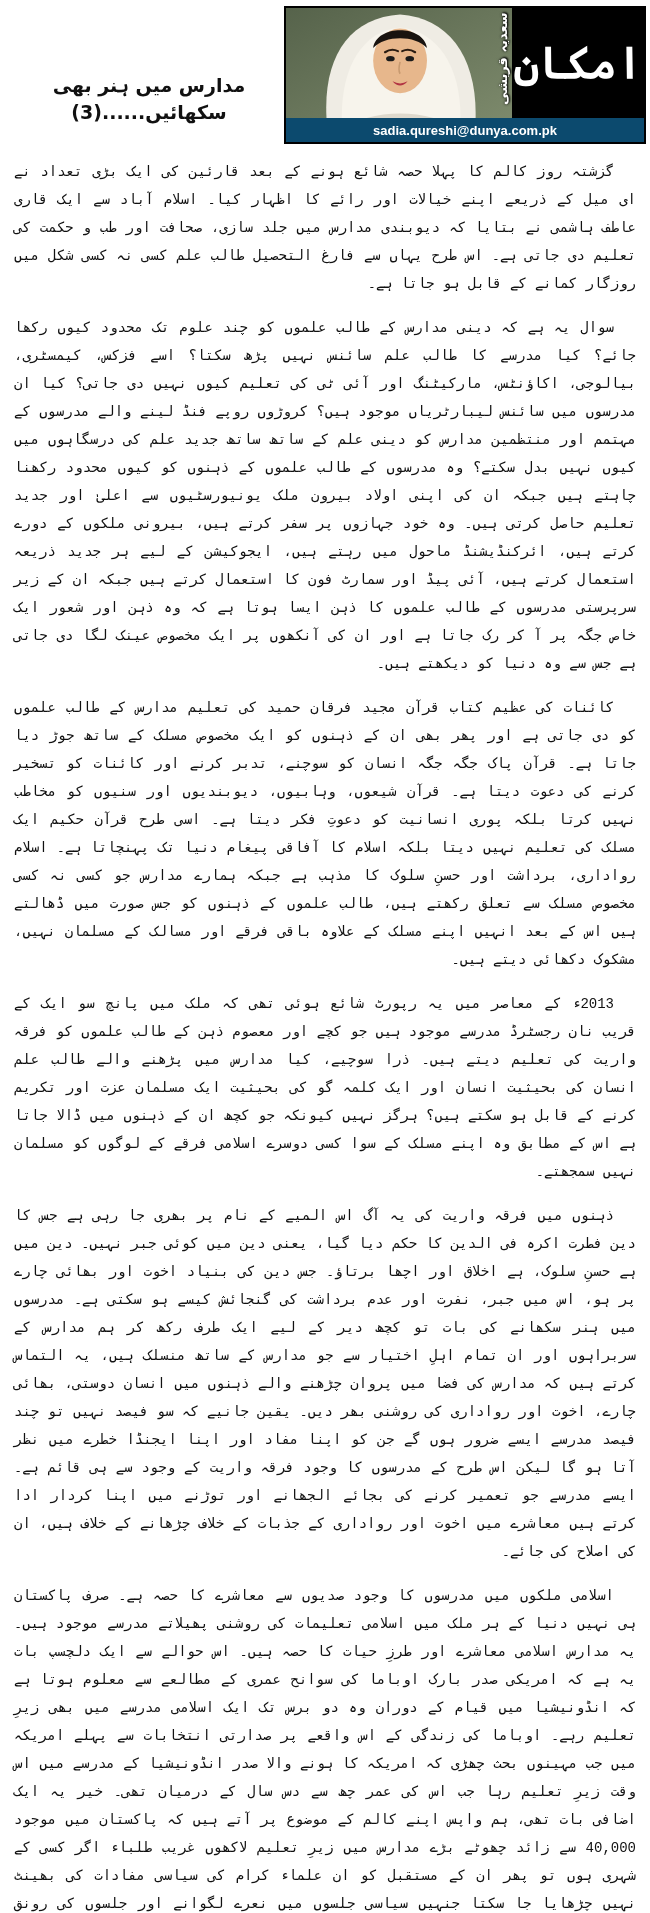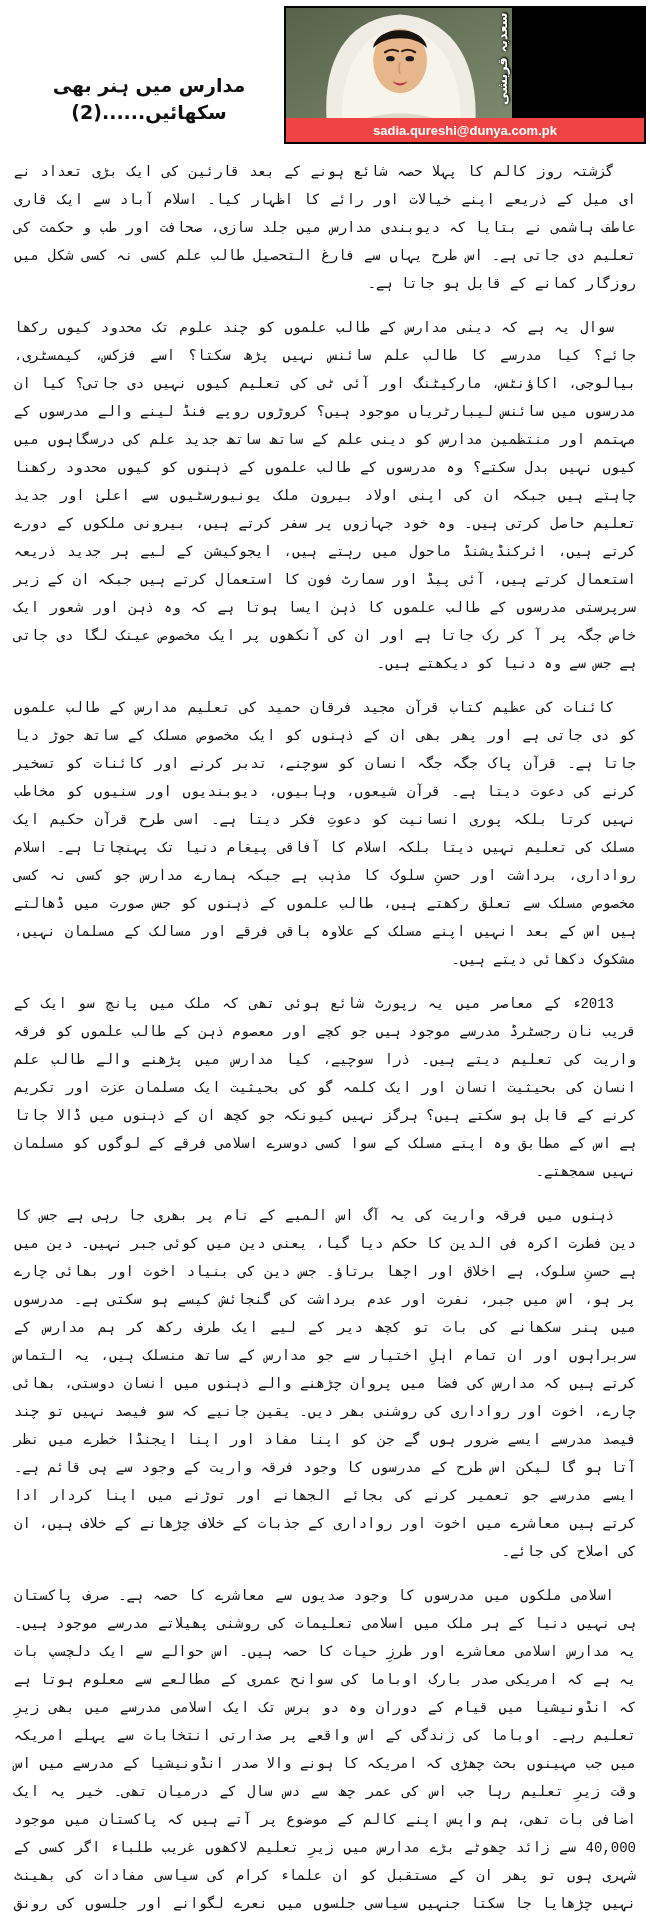--- a/index.html
+++ b/index.html
@@ -39,21 +39,21 @@
   .author-strip {
     position:absolute; top:4px; right:2px; height:100px;
     writing-mode:vertical-rl; transform:rotate(180deg);
     color:#fff; font-size:13px; font-weight:bold;
     text-shadow:0 0 3px #000, 1px 1px 2px #000;
     letter-spacing:1px;
     display:flex; align-items:center;
   }
   .email-bar {
     grid-column:1 / span 2; grid-row:2;
-    background:#ef4444; color:#fff;
+    background:#0c4a6e; color:#fff;
     font-family:"Liberation Sans", sans-serif;
     font-size:13px; font-weight:bold;
     direction:ltr;
     display:flex; align-items:center; justify-content:center;
   }
   .article-title {
     position:absolute; top:72px; left:18px;
     width:262px;
     font-size:19px; font-weight:bold;
     text-align:center;
@@ -72,24 +72,27 @@
   .article-body p { text-indent:22px; margin:0; }
   .article-body p + p { margin-top:16px; }
 </style>
 </head>
 <body>
 
 <div class="page">
 
   <div class="header-area">
 
-    <div class="article-title">مدارس میں ہنر بھی سکھائیں......(2)</div>
+    <div class="article-title">مدارس میں ہنر بھی سکھائیں......(3)</div>
 
     <div class="header-card">
 
+      <div class="logo-panel">
+        <span>امکان</span>
+      </div>
 
       <div class="photo-cell">
         <svg viewBox="0 0 210 112" preserveAspectRatio="xMidYMid slice">
           <defs>
             <linearGradient id="bgGrad" x1="0" y1="0" x2="1" y2="1">
               <stop offset="0" stop-color="#55624a"></stop>
               <stop offset="1" stop-color="#7d8a6c"></stop>
             </linearGradient>
           </defs>
           <rect width="210" height="112" fill="url(#bgGrad)"></rect>

